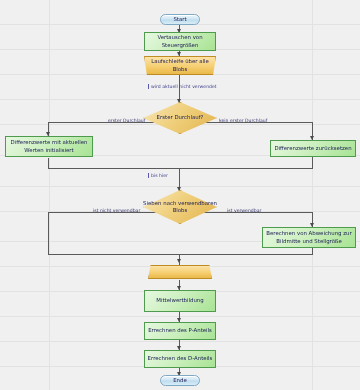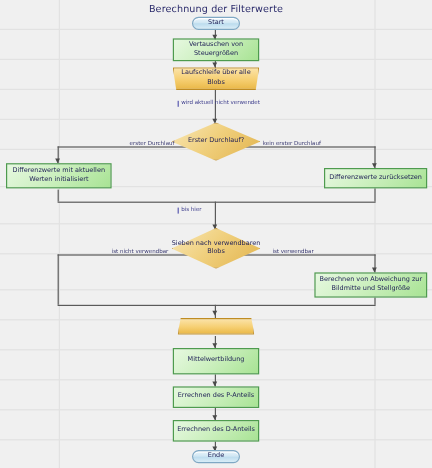--- a/index.html
+++ b/index.html
@@ -100,21 +100,20 @@
   <div class="gridline-h" style="top:211px"></div>
   <div class="gridline-h" style="top:241px"></div>
   <div class="gridline-h" style="top:266px"></div>
   <div class="gridline-h" style="top:291px"></div>
   <div class="gridline-h" style="top:316px"></div>
   <div class="gridline-h" style="top:341px"></div>
   <div class="gridline-h" style="top:366px"></div>
   <div class="gridline-v" style="left:49px"></div>
   <div class="gridline-v" style="left:312px"></div>
 
-  <div class="chart-title">Berechnung der Filterwerte</div>
 
   <div class="conn conn-v" style="left:179px;top:24px;height:9px"></div>
   <div class="arrow-down" style="left:177px;top:29px"></div>
 
   <div class="conn conv conn-v" style="left:179px;top:50px;height:7px"></div>
   <div class="arrow-down" style="left:177px;top:52px"></div>
 
   <div class="conn conn-v" style="left:179px;top:74px;height:28px"></div>
   <div class="arrow-down" style="left:177px;top:99px"></div>
 

